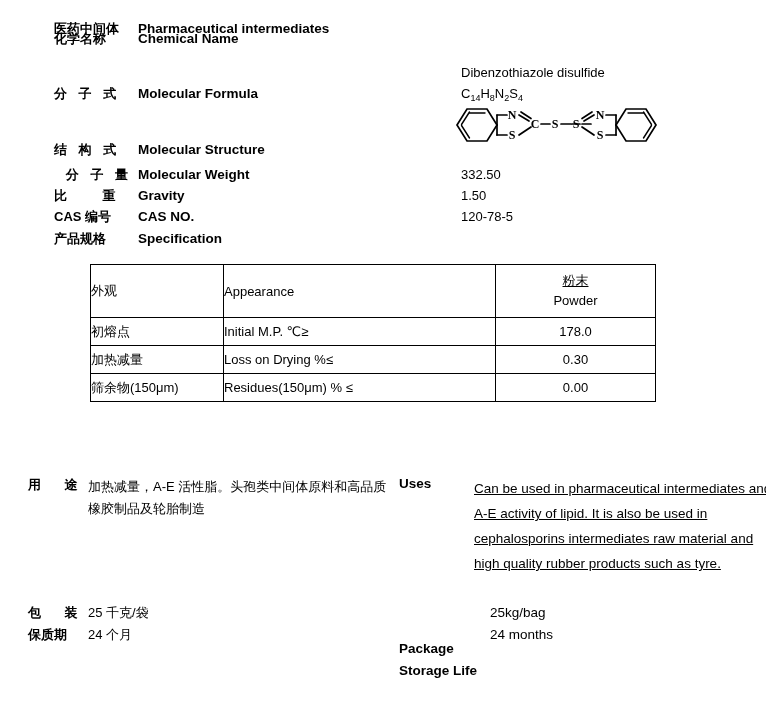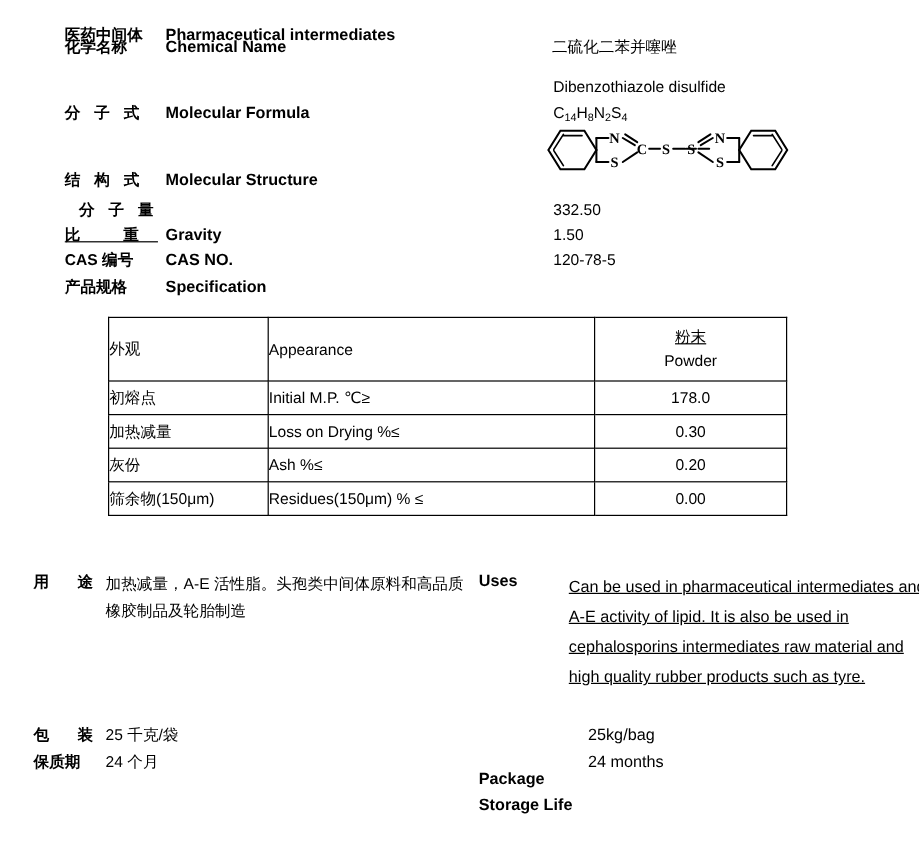--- a/index.html
+++ b/index.html
@@ -38,21 +38,20 @@
     width: 78px;
     font-weight: bold;
     font-size: 13px;
     letter-spacing: 0px;
   }
   .lbl-cn.spaced {
     letter-spacing: 4px;
   }
   .lbl-cn.spaced-wide {
     letter-spacing: 16px;
-    text-decoration: underline;
   }
   .lbl-en {
     position: absolute;
     left: 138px;
     font-weight: bold;
     font-size: 13.5px;
   }
   .val {
     position: absolute;
     left: 461px;
@@ -181,40 +180,40 @@
 <div class="spec-block">
 
   <div class="spec-row" style="top:18px;">
     <span class="lbl-cn">医药中间体</span>
     <span class="lbl-en">Pharmaceutical intermediates</span>
   </div>
 
   <div class="spec-row" style="top:28px;">
     <span class="lbl-cn">化学名称</span>
     <span class="lbl-en">Chemical Name</span>
-    <span class="val cn">二硫化二苯并噻唑</span>
   </div>
 
   <div class="spec-row" style="top:62px;">
     <span class="val">Dibenzothiazole disulfide</span>
   </div>
 
   <div class="spec-row" style="top:83px;">
     <span class="lbl-cn spaced">分 子 式</span>
     <span class="lbl-en">Molecular Formula</span>
     <span class="val" id="formula-slot"><span>C</span><sub>14</sub><span>H</span><sub>8</sub><span>N</span><sub>2</sub><span>S</span><sub>4</sub></span>
   </div>
 
   <div class="spec-row" style="top:139px;">
     <span class="lbl-cn spaced">结 构 式</span>
     <span class="lbl-en">Molecular Structure</span>
   </div>
 
   <div class="spec-row" style="top:164px;text-align:right;">
     <span class="lbl-cn spaced">分 子 量</span>
+    <span class="lbl-en">Molecular Weight</span>
     <span class="val">332.50</span>
   </div>
 
   <div class="spec-row" style="top:185px;">
     <span class="lbl-cn spaced-wide">比 重</span>
     <span class="lbl-en">Gravity</span>
     <span class="val">1.50</span>
   </div>
 
   <div class="spec-row" style="top:206px;">
@@ -307,25 +306,20 @@
       <td class="cell-cn">初熔点</td>
       <td class="cell-en">Initial M.P. ℃≥</td>
       <td class="cell-val">178.0</td>
     </tr>
     <tr class="row-body">
       <td class="cell-cn">加热减量</td>
       <td class="cell-en">Loss on Drying %≤</td>
       <td class="cell-val">0.30</td>
     </tr>
     <tr class="row-body">
-      <td class="cell-cn">灰份</td>
-      <td class="cell-en">Ash %≤</td>
-      <td class="cell-val">0.20</td>
-    </tr>
-    <tr class="row-body">
       <td class="cell-cn">筛余物(150μm)</td>
       <td class="cell-en">Residues(150μm) % ≤</td>
       <td class="cell-val">0.00</td>
     </tr>
   </tbody>
 </table>
 
 <span class="uses-cn-label">用 途</span>
 <div class="uses-cn-text">加热减量，A-E 活性脂。头孢类中间体原料和高品质橡胶制品及轮胎制造</div>
 <span class="uses-en-label">Uses</span>

